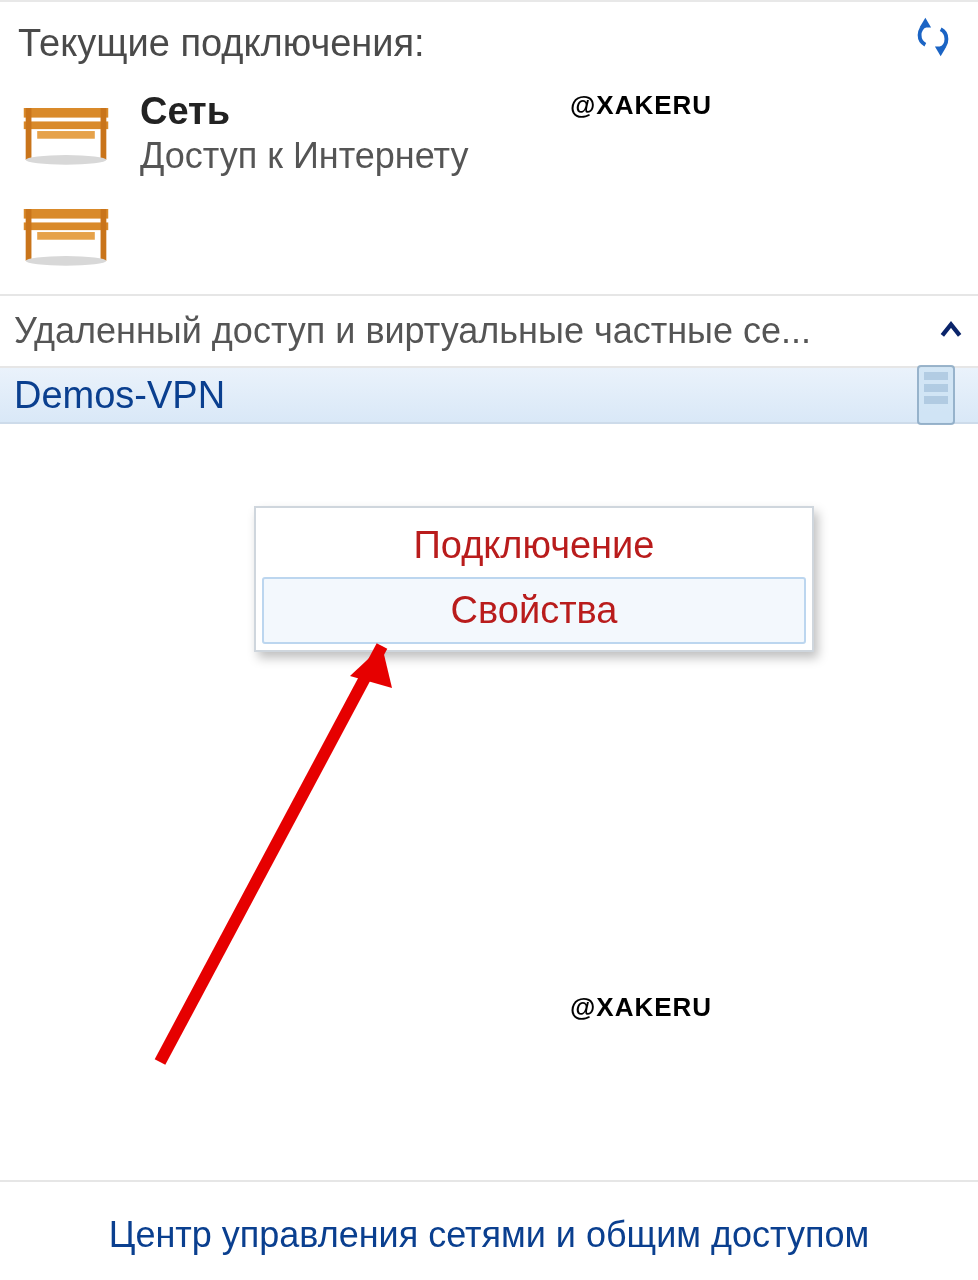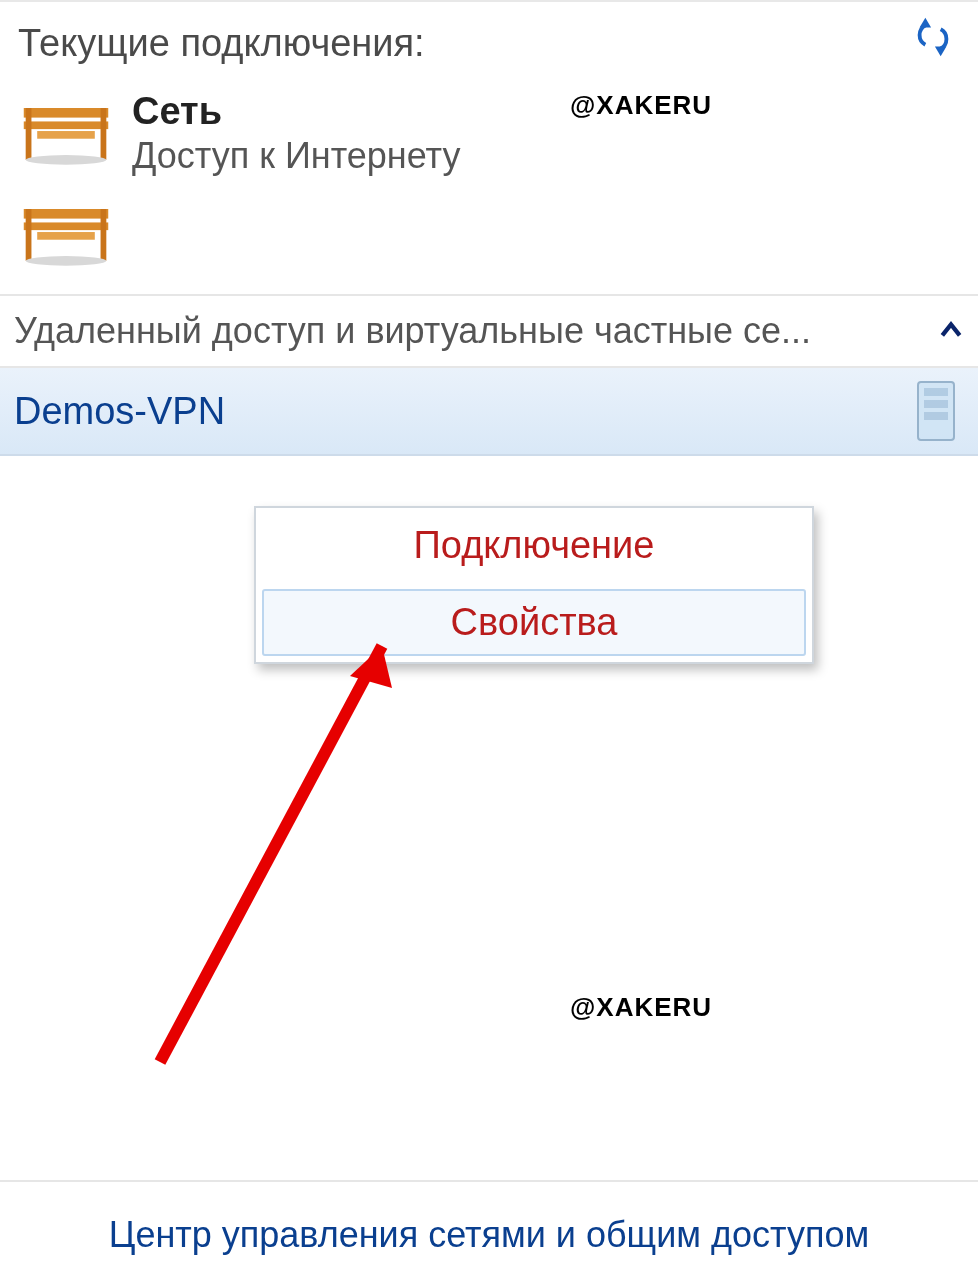--- a/index.html
+++ b/index.html
@@ -22,21 +22,21 @@
   }
   .heading {
     font-size: 38px;
     color: #4a4a4a;
     padding: 20px 0 18px 18px;
   }
   .net-item {
     display: flex;
     align-items: flex-start;
     padding: 8px 0 8px 18px;
-    gap: 18px;
+    gap: 26px;
   }
   .bench {
     width: 96px;
     height: 70px;
     flex-shrink: 0;
     margin-top: 6px;
   }
   .net-text .title {
     font-size: 38px;
     font-weight: 700;
@@ -61,21 +61,21 @@
     color: #555;
     gap: 44px;
   }
   .chev {
     width: 26px;
     height: 26px;
     color: #0a246a;
   }
   .vpn-row {
     background: linear-gradient(#eaf2fb, #d9e8f7);
-    height: 88px;
+    height: 56px;
     display: flex;
     align-items: center;
     justify-content: space-between;
     padding: 0 14px;
     border-bottom: 2px solid #cddbea;
   }
   .vpn-name {
     font-size: 38px;
     color: #0a3f8f;
   }
@@ -98,21 +98,21 @@
     font-size: 38px;
     color: #b91c1c;
     text-align: center;
     padding: 10px 6px;
     cursor: pointer;
   }
   .menu-item.hover {
     border: 2px solid #bcd6ef;
     background: #f3f8fd;
     border-radius: 3px;
-    margin-top: 12px;
+    margin-top: 0;
   }
   .footer-sep {
     position: absolute;
     left: 0; right: 0;
     bottom: 98px;
     border-top: 2px solid #e6e6e6;
   }
   .footer-link {
     position: absolute;
     left: 0; right: 0;

